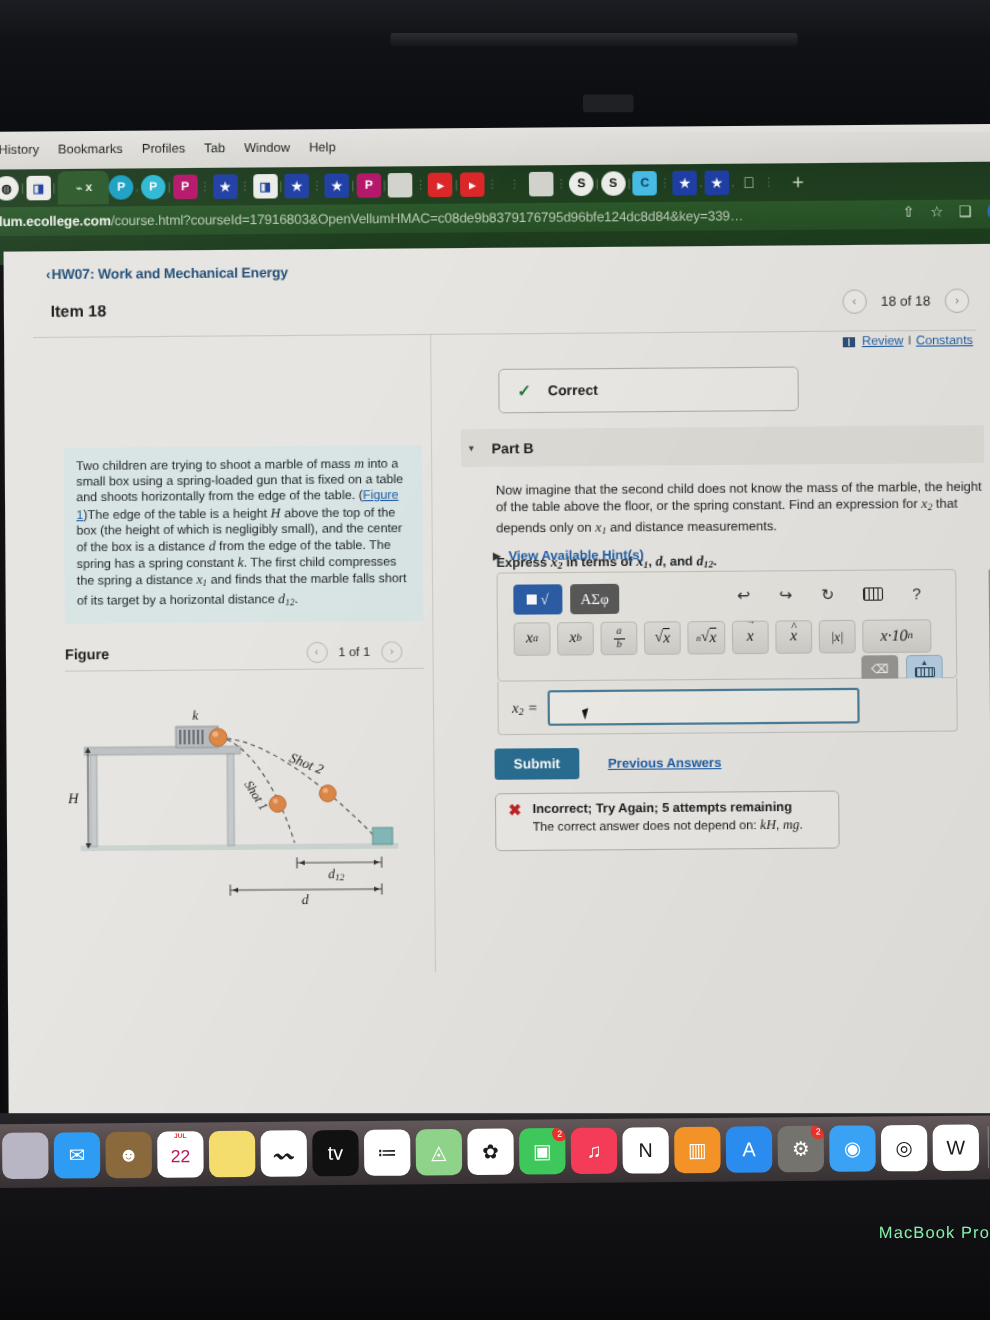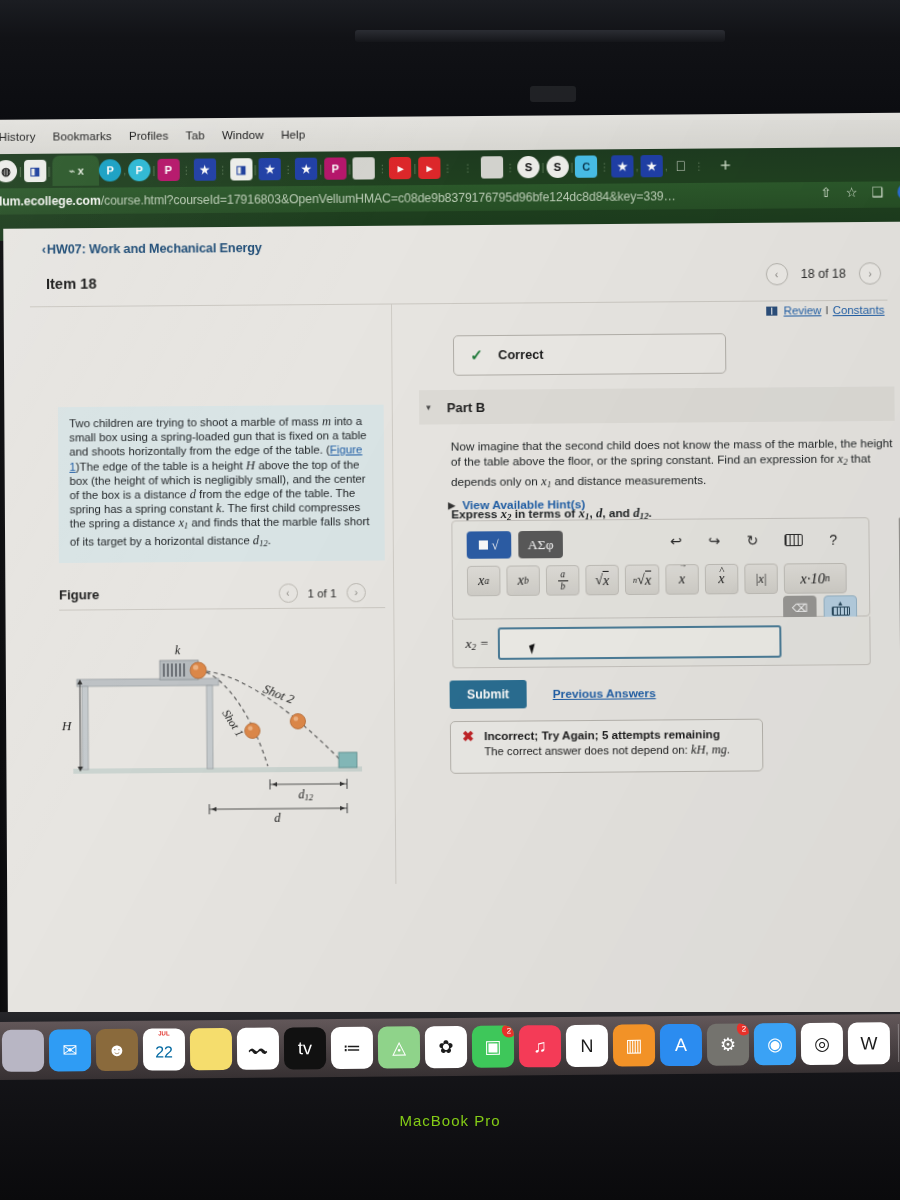--- a/index.html
+++ b/index.html
@@ -344,21 +344,21 @@
     font-size: 18px; color: #fff; overflow: hidden;
   }
   .dockicon .badge {
     position: absolute; right: -2px; top: -2px; width: 14px; height: 14px;
     background: #e8312a; border-radius: 50%; color: #fff; font-size: 8px;
     display: flex; align-items: center; justify-content: center;
   }
   .dock-sep { width: 1px; height: 38px; background: rgba(255,255,255,.3); margin: 0 3px; flex: none; }
   .macbook-label {
     position: absolute; left: 0; top: 1112px; width: 900px;
-    text-align: center; font-size: 15px; color: #84cc16; letter-spacing: 1px;
+    text-align: right; font-size: 15px; color: #86efac; letter-spacing: 1px;
   }
   .glare {
     position: absolute; left: 0; top: 120px; width: 900px; height: 900px;
     background: linear-gradient(118deg, rgba(255,255,255,.05) 0%, rgba(255,255,255,0) 32%, rgba(0,0,0,.05) 100%);
     pointer-events: none;
   }
 </style>
 </head>
 <body>
 
@@ -645,21 +645,21 @@
         <span></span>
       </div>
       <div class="dockicon" style="background: rgb(47, 156, 244);">
         <span>✉</span>
       </div>
       <div class="dockicon" style="background: rgb(138, 106, 60);">
         <span>☻</span>
       </div>
       <div class="dockicon" style="background: rgb(255, 255, 255); color: rgb(28, 28, 28);">
         <div style="position: absolute; top: 2px; left: 0px; right: 0px; font-size: 6px; color: rgb(224, 51, 44); text-align: center; font-weight: bold;">JUL</div>
-        <div style="font-size: 16px; color: #0369a1; margin-top: 6px;">22</div>
+        <div style="font-size: 16px; color: #be185d; margin-top: 6px;">22</div>
       </div>
       <div class="dockicon" style="background: rgb(245, 221, 109);">
         <span></span>
       </div>
       <div class="dockicon" style="background: rgb(255, 255, 255); color: rgb(28, 28, 28);">
         <span>〰</span>
       </div>
       <div class="dockicon" style="background: rgb(17, 17, 17);">
         <span>tv</span>
       </div>

